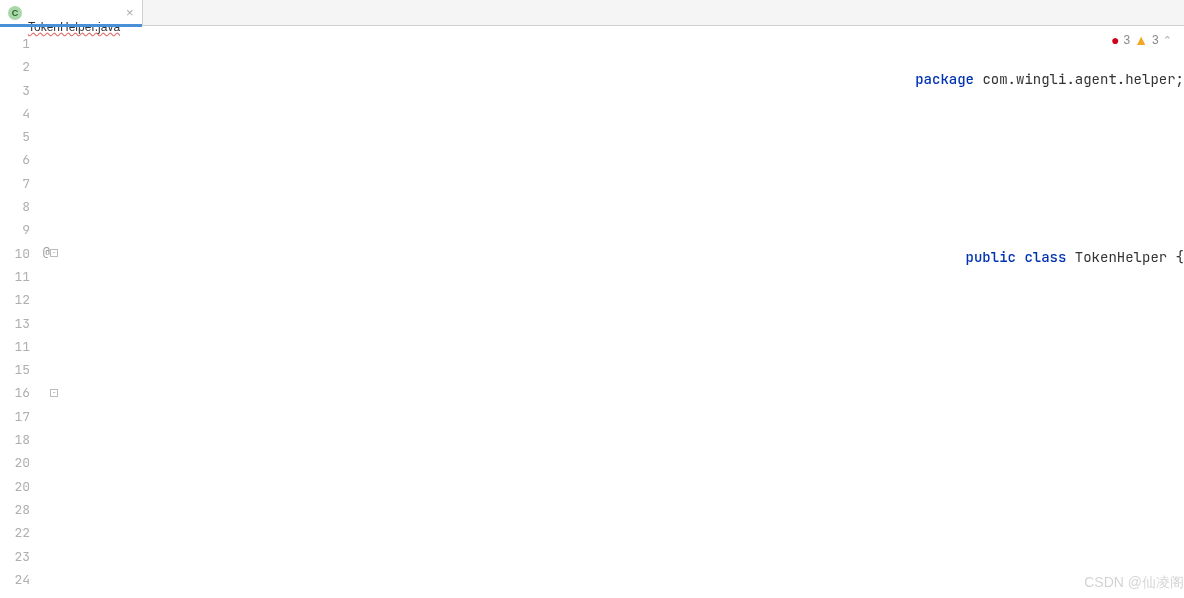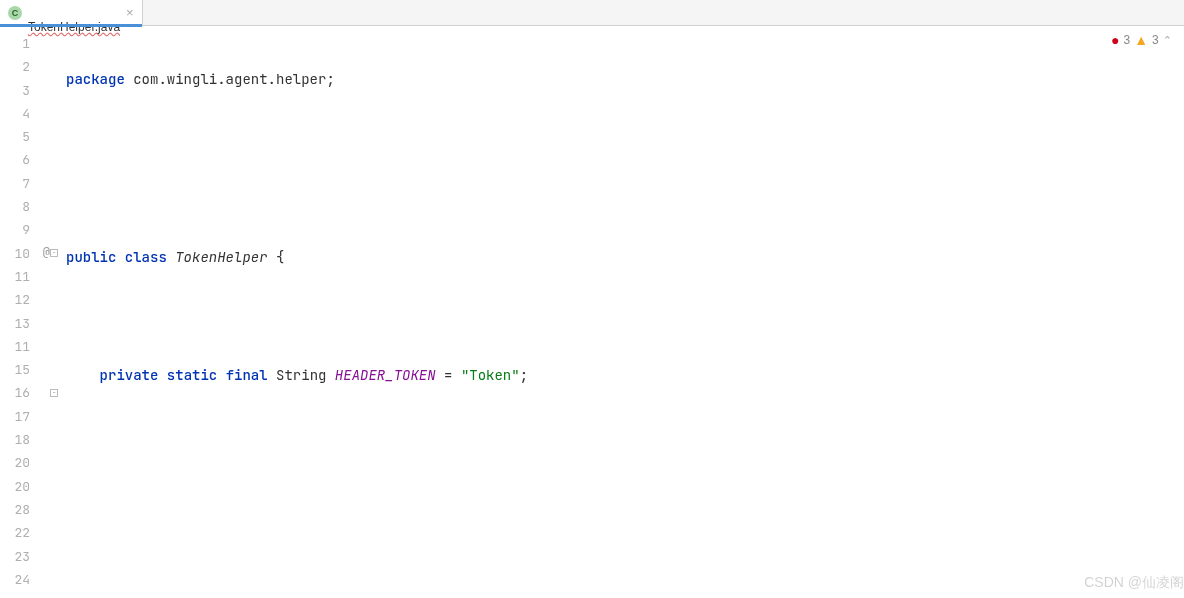--- a/index.html
+++ b/index.html
@@ -93,30 +93,31 @@
       color: #999;
     }
     .code {
       flex: 1;
       padding-top: 6px;
       font-family: "JetBrains Mono", Consolas, monospace;
       font-size: 14px;
       white-space: pre;
       color: #333;
       position: relative;
+      text-align: right;
     }
     .code-line {
       height: 23.3px;
       line-height: 23.3px;
       padding-left: 8px;
     }
     .kw { color: #0033b3; font-weight: 500; }
     .fld { color: #871094; font-style: italic; }
     .str { color: #067d17; }
-    .cls { color: #333; font-style: italic; }
+    .cls { color: #333; }
 
     .indicators {
       position: absolute;
       top: 32px;
       right: 12px;
       display: flex;
       align-items: center;
       gap: 4px;
       font-size: 12px;
       color: #888;
@@ -187,21 +188,20 @@
     <div class="gutter-line"><span class="gutter-num">23</span></div>
     <div class="gutter-line"><span class="gutter-num">24</span></div>
   </div>
 
   <div class="code">
     <div class="code-line"><span class="kw">package</span><span> com.wingli.agent.helper;</span></div>
     <div class="code-line"></div>
     <div class="code-line"></div>
     <div class="code-line"><span class="kw">public</span> <span class="kw">class</span> <span class="cls">TokenHelper</span><span> {</span></div>
     <div class="code-line"></div>
-    <div class="code-line">    <span class="kw">private</span> <span class="kw">static</span> <span class="kw">final</span> <span>String</span> <span class="fld">HEADER_TOKEN</span><span> = </span><span class="str">"Token"</span><span>;</span></div>
     <div class="code-line"></div>
     
     
     
     
     
     
     
     
     

